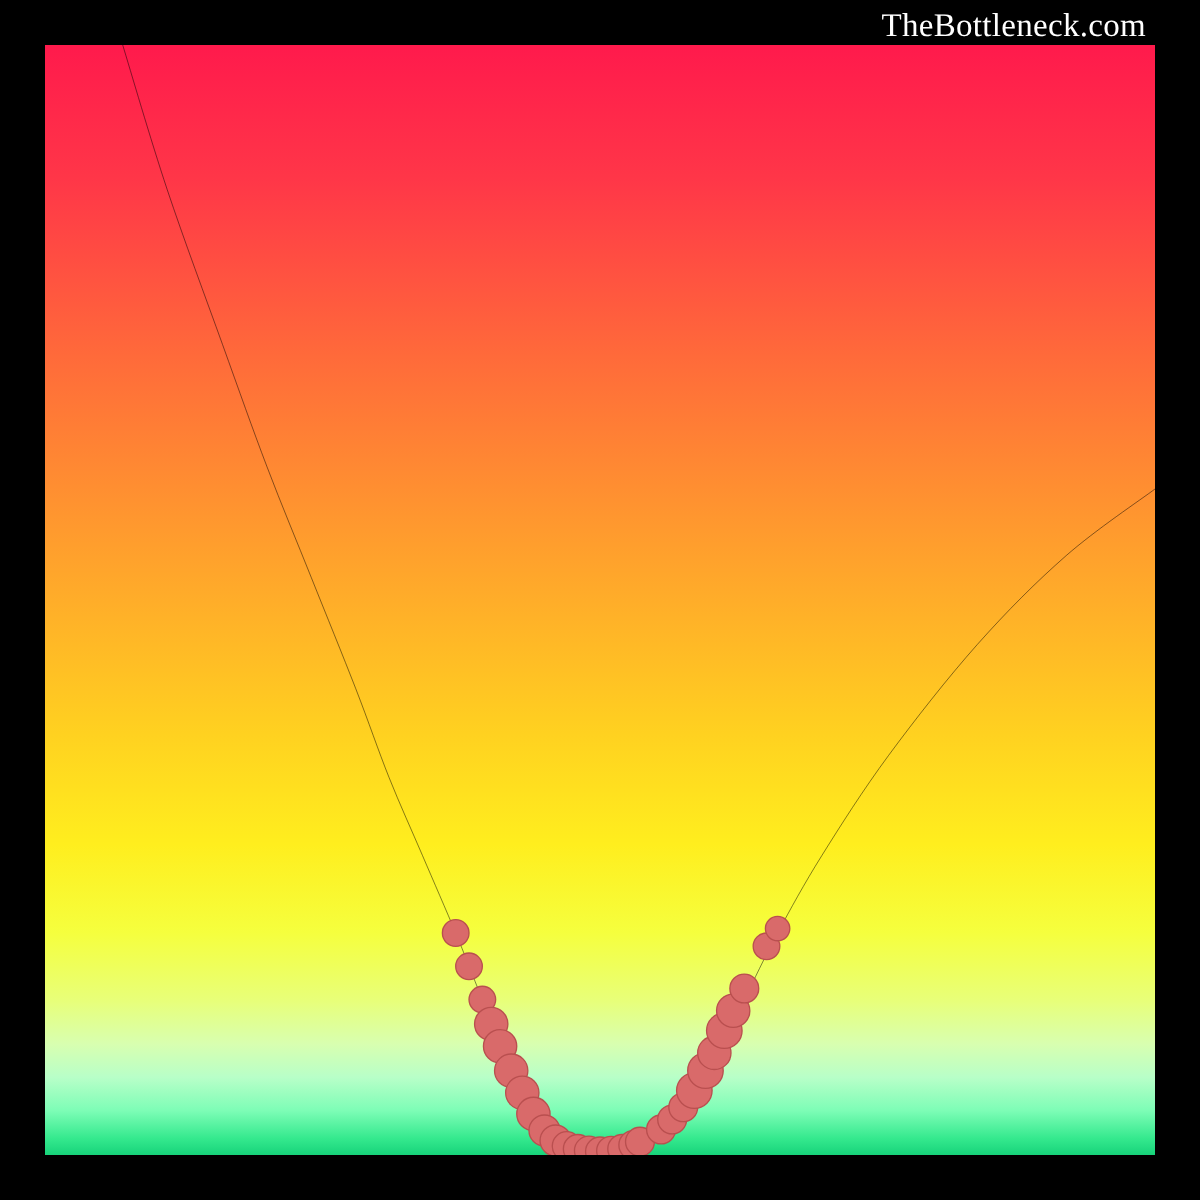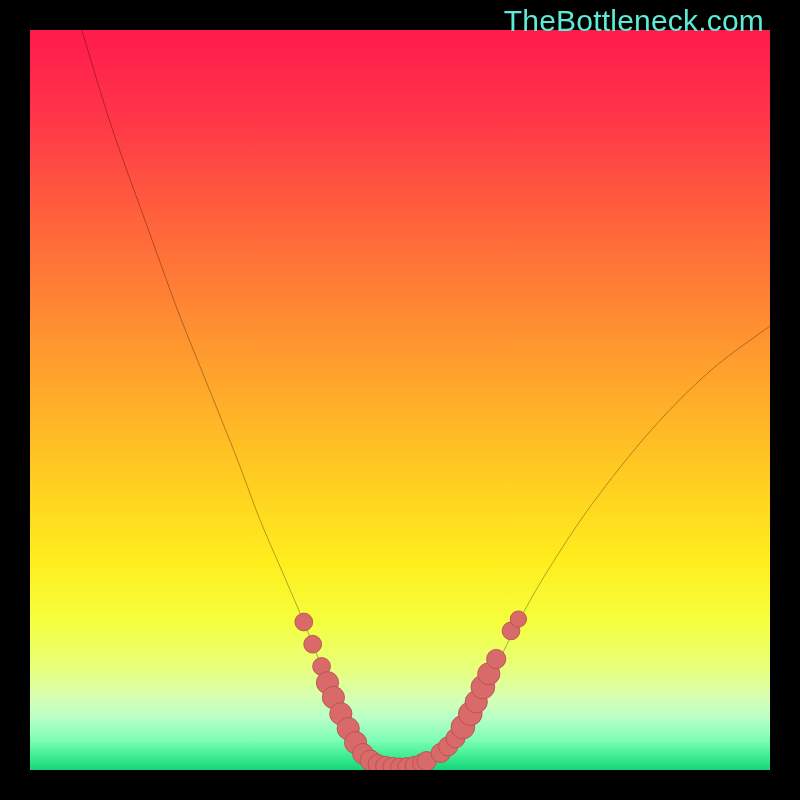--- a/index.html
+++ b/index.html
@@ -26,26 +26,27 @@
     overflow: hidden;
   }
   .gradient {
     position: absolute;
     inset: 0;
   }
   .watermark {
     position: absolute;
     top: 4px;
     right: 36px;
-    color: #5eead4;
-    font-size: 30px;
+    color: #ffffff;
+    font-size: 22px;
     font-weight: 500;
     letter-spacing: 0.2px;
     white-space: nowrap;
     user-select: none;
+    font-family: Liberation Serif, serif;
   }
   svg.curve {
     position: absolute;
     inset: 0;
     width: 100%;
     height: 100%;
   }
 </style>
 </head>
 <body>

